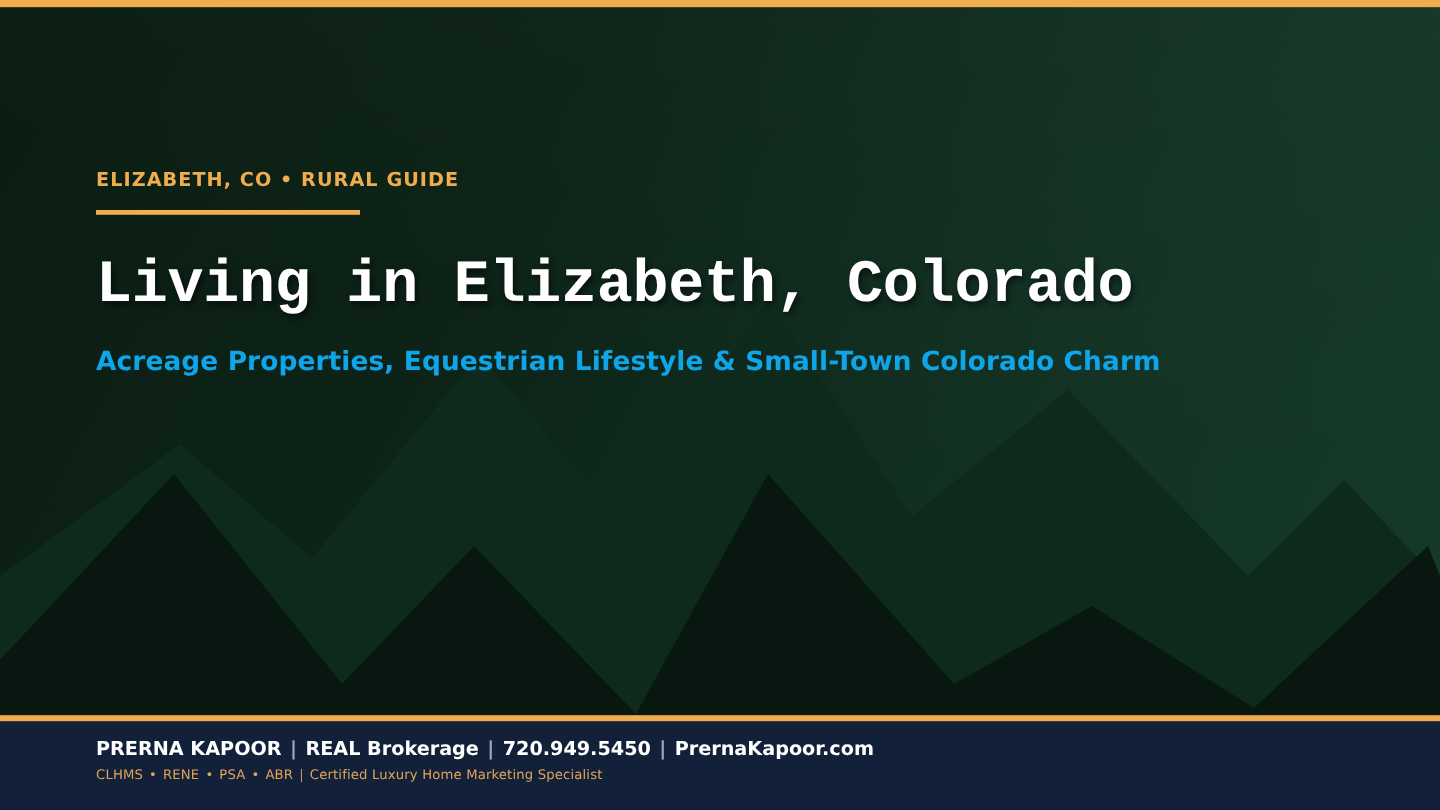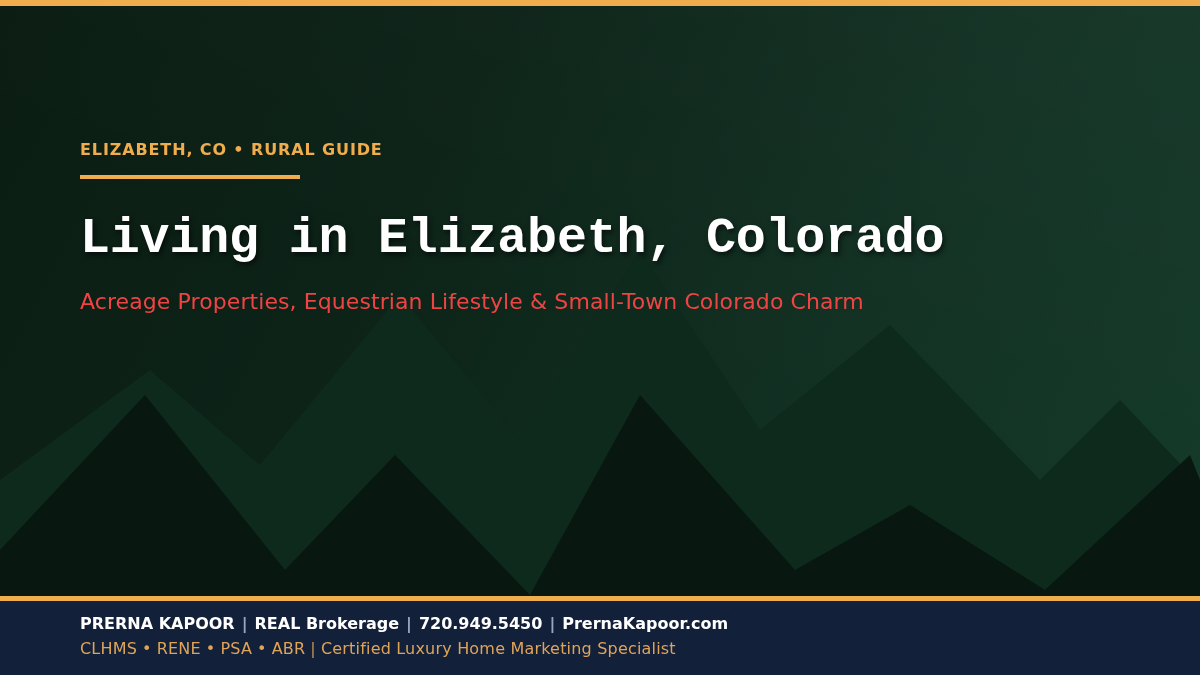--- a/index.html
+++ b/index.html
@@ -97,22 +97,22 @@
     letter-spacing:-0.004em;
     line-height:1.08;
     text-shadow:2px 3px 5px rgba(0,0,0,0.55);
     white-space:nowrap;
     font-family:Liberation Mono, monospace;
   }
 
   .subhead {
     margin-top:22px;
     font-size:22px;
-    font-weight:normal;
-    color:#ef4444;
+    font-weight:bold;
+    color:#0ea5e9;
     line-height:1.3;
     letter-spacing:0.004em;
     white-space:nowrap;
   }
 
   
   .footer {
     position:absolute;
     left:0; bottom:0;
     width:1200px;
@@ -131,21 +131,21 @@
     white-space:nowrap;
   }
   .footer-main .sep {
     color:#9aa6bd;
     font-weight:bold;
     padding:0 7px;
   }
 
   .footer-creds {
     margin-top:5px;
-    font-size:16px;
+    font-size:11px;
     color:#e0a458;
     line-height:1.3;
     white-space:nowrap;
     letter-spacing:0.012em;
   }
   .footer-creds .dot { padding:0 5px; color:#e0a458; }
   .footer-creds .pipe { padding:0 5px; color:#c79250; }
 </style>
 </head>
 <body>

